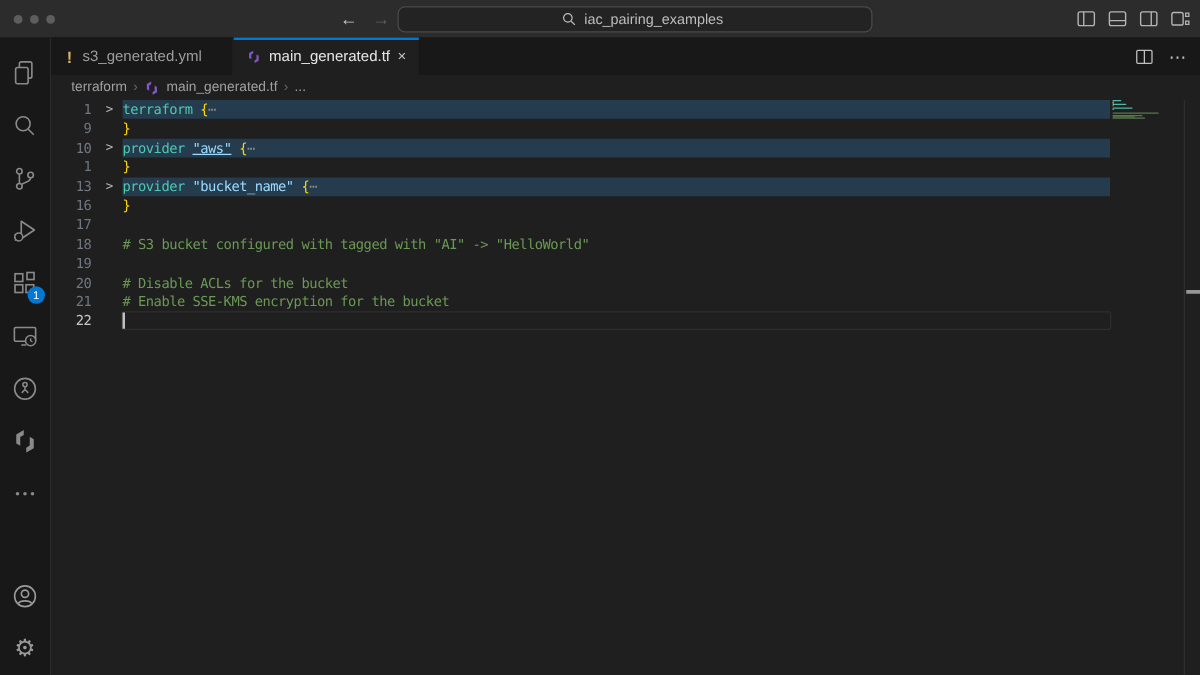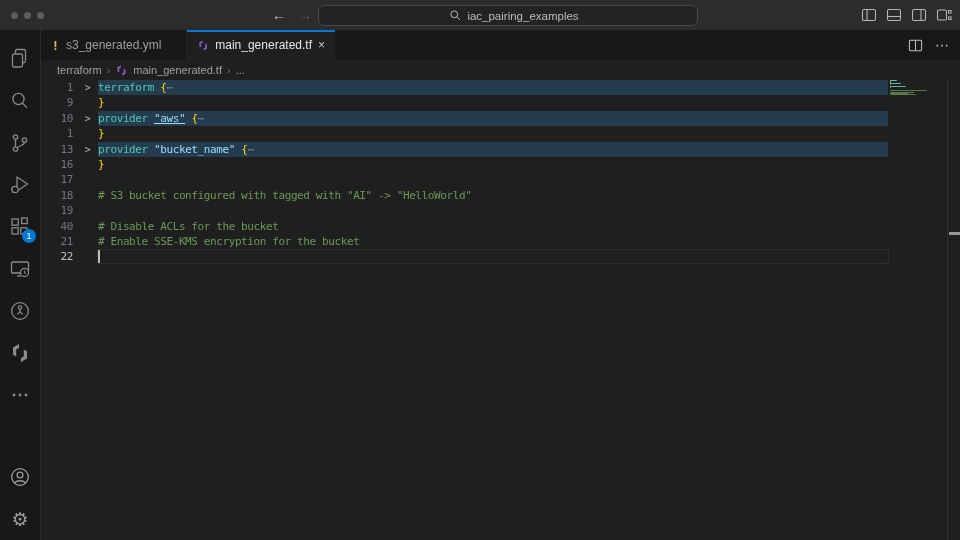--- a/index.html
+++ b/index.html
@@ -230,21 +230,21 @@
     <div id="editor">
         <div class="row"><div class="hl"></div><span class="ln">1</span><span class="fold">&gt;</span><span class="code"><span style="color: rgb(78, 201, 176);">terraform </span><span style="color: rgb(255, 214, 2);">{</span><span style="color: rgb(138, 138, 138);">⋯</span></span></div>
         <div class="row"><span class="ln">9</span><span class="fold"></span><span class="code"><span style="color: rgb(255, 214, 2);">}</span></span></div>
         <div class="row"><div class="hl"></div><span class="ln">10</span><span class="fold">&gt;</span><span class="code"><span style="color: rgb(78, 201, 176);">provider </span><span style="color: rgb(156, 220, 254); text-decoration: underline;">"aws"</span><span style="color: rgb(204, 204, 204);"> </span><span style="color: rgb(255, 214, 2);">{</span><span style="color: rgb(138, 138, 138);">⋯</span></span></div>
         <div class="row"><span class="ln">1</span><span class="fold"></span><span class="code"><span style="color: rgb(255, 214, 2);">}</span></span></div>
         <div class="row"><div class="hl"></div><span class="ln">13</span><span class="fold">&gt;</span><span class="code"><span style="color: rgb(78, 201, 176);">provider </span><span style="color: rgb(156, 220, 254);">"bucket_name"</span><span style="color: rgb(204, 204, 204);"> </span><span style="color: rgb(255, 214, 2);">{</span><span style="color: rgb(138, 138, 138);">⋯</span></span></div>
         <div class="row"><span class="ln">16</span><span class="fold"></span><span class="code"><span style="color: rgb(255, 214, 2);">}</span></span></div>
         <div class="row"><span class="ln">17</span><span class="fold"></span><span class="code"></span></div>
         <div class="row"><span class="ln">18</span><span class="fold"></span><span class="code"><span style="color: rgb(106, 153, 85); margin-top: 33px;"># S3 bucket configured with tagged with "AI" -&gt; "HelloWorld"</span></span></div>
         <div class="row"><span class="ln">19</span><span class="fold"></span></div>
-        <div class="row"><span class="ln">40</span><span class="fold"></span><span class="code"><span style="color: rgb(106, 153, 85); margin-top: 27px;"># Disable ACLs for the bucket</span></span></div>
+        <div class="row"><span class="ln">20</span><span class="fold"></span><span class="code"><span style="color: rgb(106, 153, 85); margin-top: 27px;"># Disable ACLs for the bucket</span></span></div>
         <div class="row"><span class="ln">21</span><span class="fold"></span><span class="code"><span style="color: rgb(106, 153, 85);"># Enable SSE-KMS encryption for the bucket</span></span></div>
         <div class="row"><div class="activebox"></div><span class="ln active">22</span><span class="fold"></span><span class="code"></span><div class="cursor"></div></div>
       </div>
 
     <div id="minimap">
         <div class="mrow" style="width: 7.44px; background: rgb(79, 184, 168);"></div>
         <div class="mrow" style="width: 0.62px; background: rgb(201, 180, 88);"></div>
         <div class="mrow" style="width: 10.54px; background: rgb(79, 184, 168);"></div>
         <div class="mrow" style="width: 0.62px; background: rgb(201, 180, 88);"></div>
         <div class="mrow" style="width: 15.5px; background: rgb(79, 184, 168);"></div>

